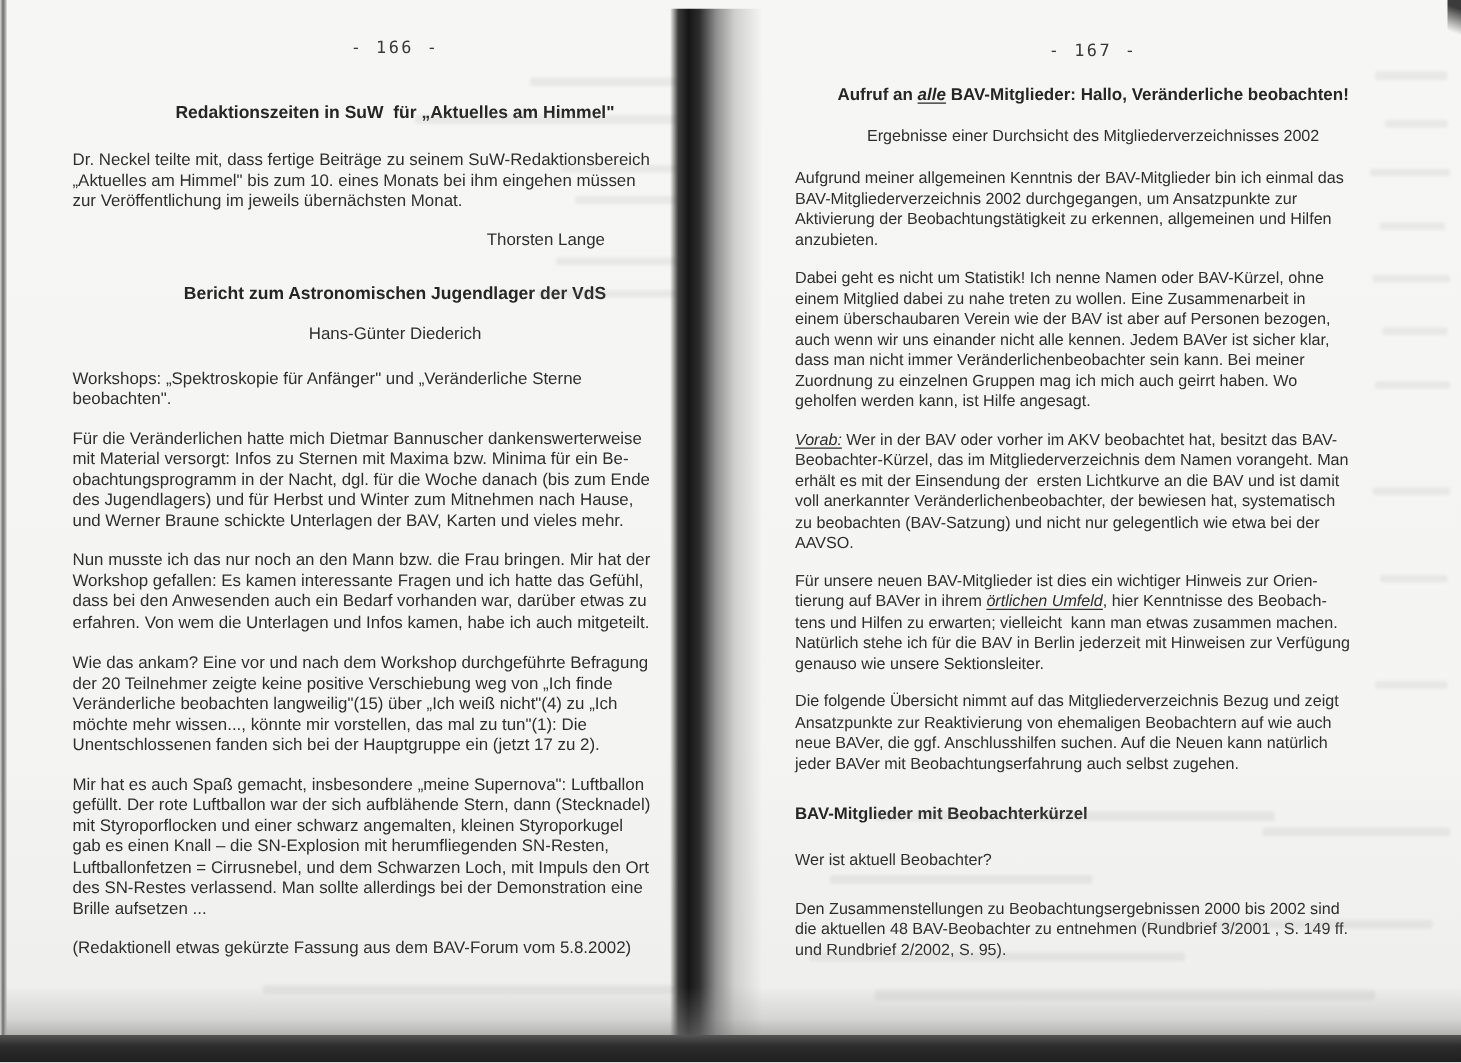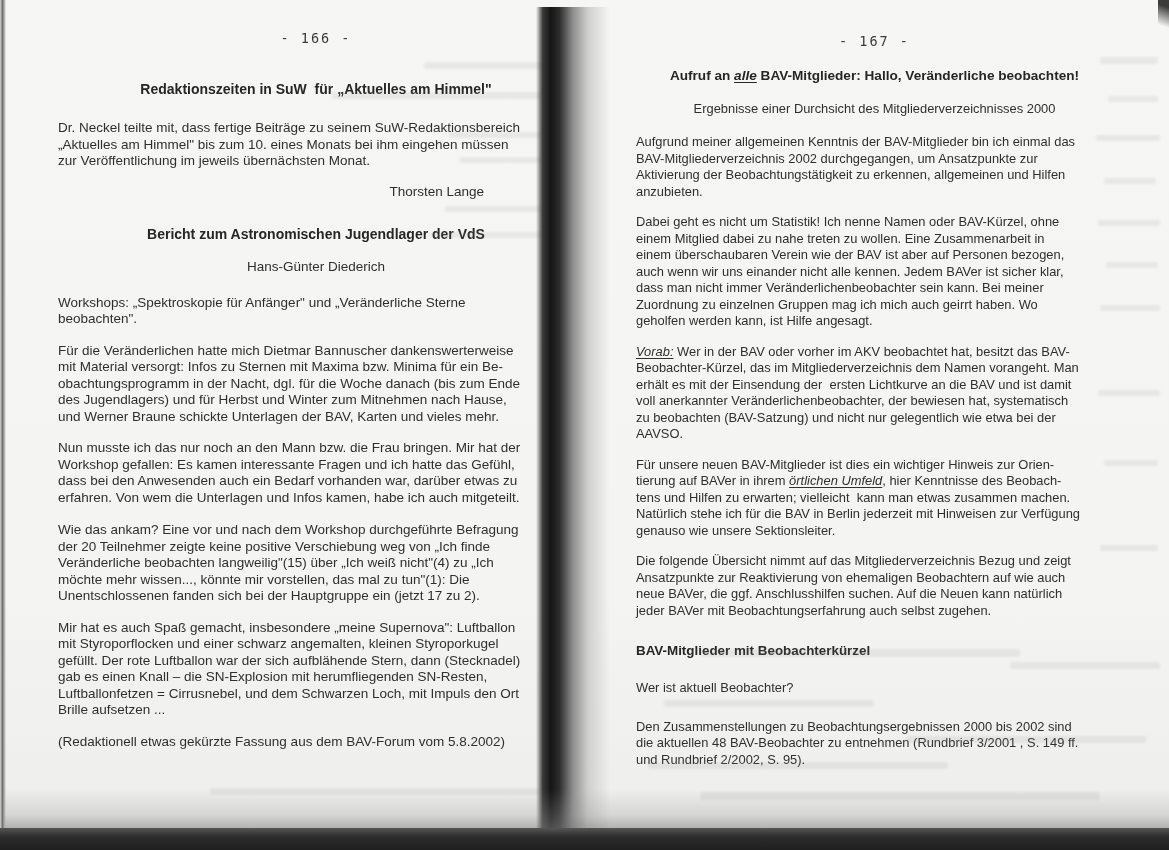--- a/index.html
+++ b/index.html
@@ -101,35 +101,36 @@
       </div>
     <div style="margin-top:16px">
         <div class="line"><span>Wie das ankam? Eine vor und nach dem Workshop durchgeführte Befragung</span></div>
         <div class="line"><span>der 20 Teilnehmer zeigte keine positive Verschiebung weg von „Ich finde</span></div>
         <div class="line"><span>Veränderliche beobachten langweilig"(15) über „Ich weiß nicht"(4) zu „Ich</span></div>
         <div class="line"><span>möchte mehr wissen..., könnte mir vorstellen, das mal zu tun"(1): Die</span></div>
         <div class="line"><span>Unentschlossenen fanden sich bei der Hauptgruppe ein (jetzt 17 zu 2).</span></div>
       </div>
     <div style="margin-top:15px">
         <div class="line"><span>Mir hat es auch Spaß gemacht, insbesondere „meine Supernova": Luftballon</span></div>
+        <div class="line"><span>gefüllt. Der rote Luftballon war der sich aufblähende Stern, dann (Stecknadel)</span></div>
         <div class="line"><span>mit Styroporflocken und einer schwarz angemalten, kleinen Styroporkugel</span></div>
-        <div class="line"><span>gefüllt. Der rote Luftballon war der sich aufblähende Stern, dann (Stecknadel)</span></div>
         <div class="line"><span>gab es einen Knall – die SN-Explosion mit herumfliegenden SN-Resten,</span></div>
         <div class="line"><span>Luftballonfetzen = Cirrusnebel, und dem Schwarzen Loch, mit Impuls den Ort</span></div>
+        <div class="line"><span>des SN-Restes verlassend. Man sollte allerdings bei der Demonstration eine</span></div>
         <div class="line"><span>Brille aufsetzen ...</span></div>
       </div>
 
     <div class="footnote line" style="margin-top:15px">(Redaktionell etwas gekürzte Fassung aus dem BAV-Forum vom 5.8.2002)</div>
   </div>
 
   <div class="page page-right">
     <div class="pagenum">- 167 -</div>
 
     <div class="h" style="margin-top:19px"><div class="line"><span>Aufruf an </span><span class="u">alle</span><span> BAV-Mitglieder: Hallo, Veränderliche beobachten!</span></div></div>
-    <div class="subtitle line" style="margin-top:16px">Ergebnisse einer Durchsicht des Mitgliederverzeichnisses 2000</div>
+    <div class="subtitle line" style="margin-top:16px">Ergebnisse einer Durchsicht des Mitgliederverzeichnisses 2002</div>
 
     <div style="margin-top:17px">
         <div class="line"><span>Aufgrund meiner allgemeinen Kenntnis der BAV-Mitglieder bin ich einmal das</span></div>
         <div class="line"><span>BAV-Mitgliederverzeichnis 2002 durchgegangen, um Ansatzpunkte zur</span></div>
         <div class="line"><span>Aktivierung der Beobachtungstätigkeit zu erkennen, allgemeinen und Hilfen</span></div>
         <div class="line"><span>anzubieten.</span></div>
       </div>
     <div style="margin-top:14px">
         <div class="line"><span>Dabei geht es nicht um Statistik! Ich nenne Namen oder BAV-Kürzel, ohne</span></div>
         <div class="line"><span>einem Mitglied dabei zu nahe treten zu wollen. Eine Zusammenarbeit in</span></div>

